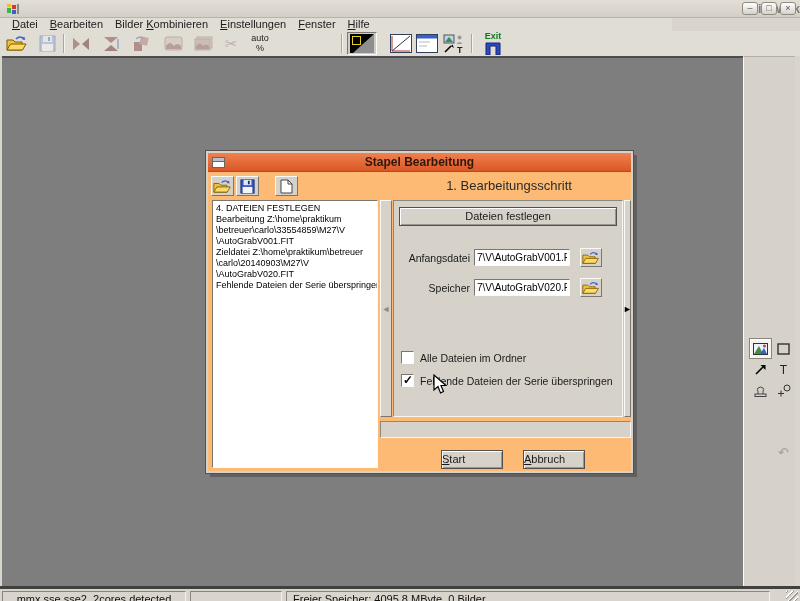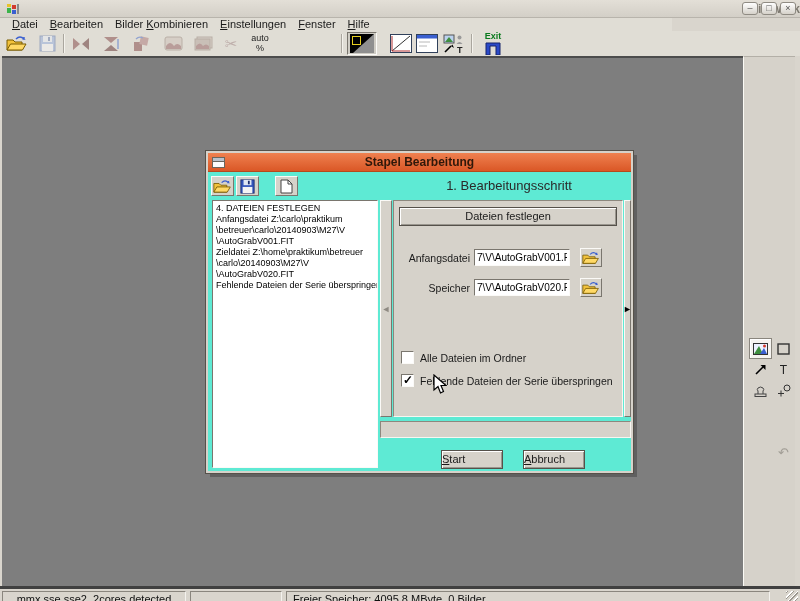--- a/index.html
+++ b/index.html
@@ -37,21 +37,21 @@
   .edge-left { position:absolute; left:0; top:56px; width:2px; height:530px; background:#d9d5cd; }
   .workspace { position:absolute; left:2px; top:56px; width:741px; height:530px; background:#7e7e7e; border-top:2px solid #4c4c4c; }
   .sidebar { position:absolute; left:743px; top:56px; width:52px; height:530px; background:#d6d2ca; border-left:1px solid #fbfaf5; border-top:1px solid #b3afa7; }
   .edge-right { position:absolute; left:795px; top:56px; width:5px; height:530px; background:#d9d5cd; }
   .toolgrid { position:absolute; left:5px; top:281px; width:46px; display:grid; grid-template-columns:23px 23px; grid-auto-rows:21px; }
   .tool { display:flex; align-items:center; justify-content:center; font-size:11px; }
   .tool.selected { background:#f6f4f0; border:1px solid #8a867e; box-shadow:1px 1px 0 #fff inset; }
   .undo { position:absolute; left:34px; top:388px; font-size:13px; color:#a29e96; }
 
   
-  .dialog { position:absolute; left:206px; top:151px; width:427px; height:322px; background:#5eead4;
+  .dialog { position:absolute; left:206px; top:151px; width:427px; height:322px; background:#fdba74;
     border:2px solid #d6d2ca; outline:1px solid #55514a; box-shadow:4px 4px 0 rgba(40,40,40,.35); z-index:10; }
   .dlg-titlebar { position:absolute; left:0; top:0; width:423px; height:19px;
     background:linear-gradient(#ef8150,#da5726); border-bottom:1px solid #b44a1e;
     display:flex; align-items:center; justify-content:center; font-weight:bold; font-size:12px; color:#30180a; }
   .dlg-icon { position:absolute; left:4px; top:4px; width:13px; height:11px; background:#fdfdfd; border:1px solid #6a665e; }
   .dlg-icon::before { content:""; display:block; height:3px; background:#b9c2cc; border-bottom:1px solid #6a665e; }
   .dbtn { position:absolute; width:23px; height:20px; background:#d6d2ca;
     border:1px solid; border-color:#fbfaf7 #7a766e #7a766e #fbfaf7;
     display:flex; align-items:center; justify-content:center; }
   .dlg-heading { position:absolute; left:185px; top:25px; width:232px; text-align:center; font-size:13px; color:#2a2a2a; }
@@ -299,22 +299,22 @@
     <div class="dbtn" style="left:67px; top:23px;">
       <svg width="13" height="15" viewBox="0 0 13 15">
         <path d="M1 1 L8 1 L12 5 L12 14 L1 14 Z" fill="#fff" stroke="#444"></path>
         <path d="M8 1 L8 5 L12 5" fill="none" stroke="#444"></path>
       </svg>
     </div>
     <div class="dlg-heading">1. Bearbeitungsschritt</div>
 
     <div class="dlg-list">
       <div>4. DATEIEN FESTLEGEN</div>
-      <div>Anfangsdatei  Z:\carlo\praktikum</div>
-      <div>\betreuer\carlo\20140903\M27\V</div>
+      <div>Bearbeitung  Z:\home\praktikum</div>
+      <div>\betreuer\carlo\33554859\M27\V</div>
       <div>\AutoGrabV001.FIT</div>
       <div>Zieldatei  Z:\home\praktikum\betreuer</div>
       <div>\carlo\20140903\M27\V</div>
       <div>\AutoGrabV020.FIT</div>
       <div>Fehlende Dateien der Serie überspringen</div>
     </div>
 
     <div class="nav-btn nav-left">
       <span>◄</span>
     </div>

